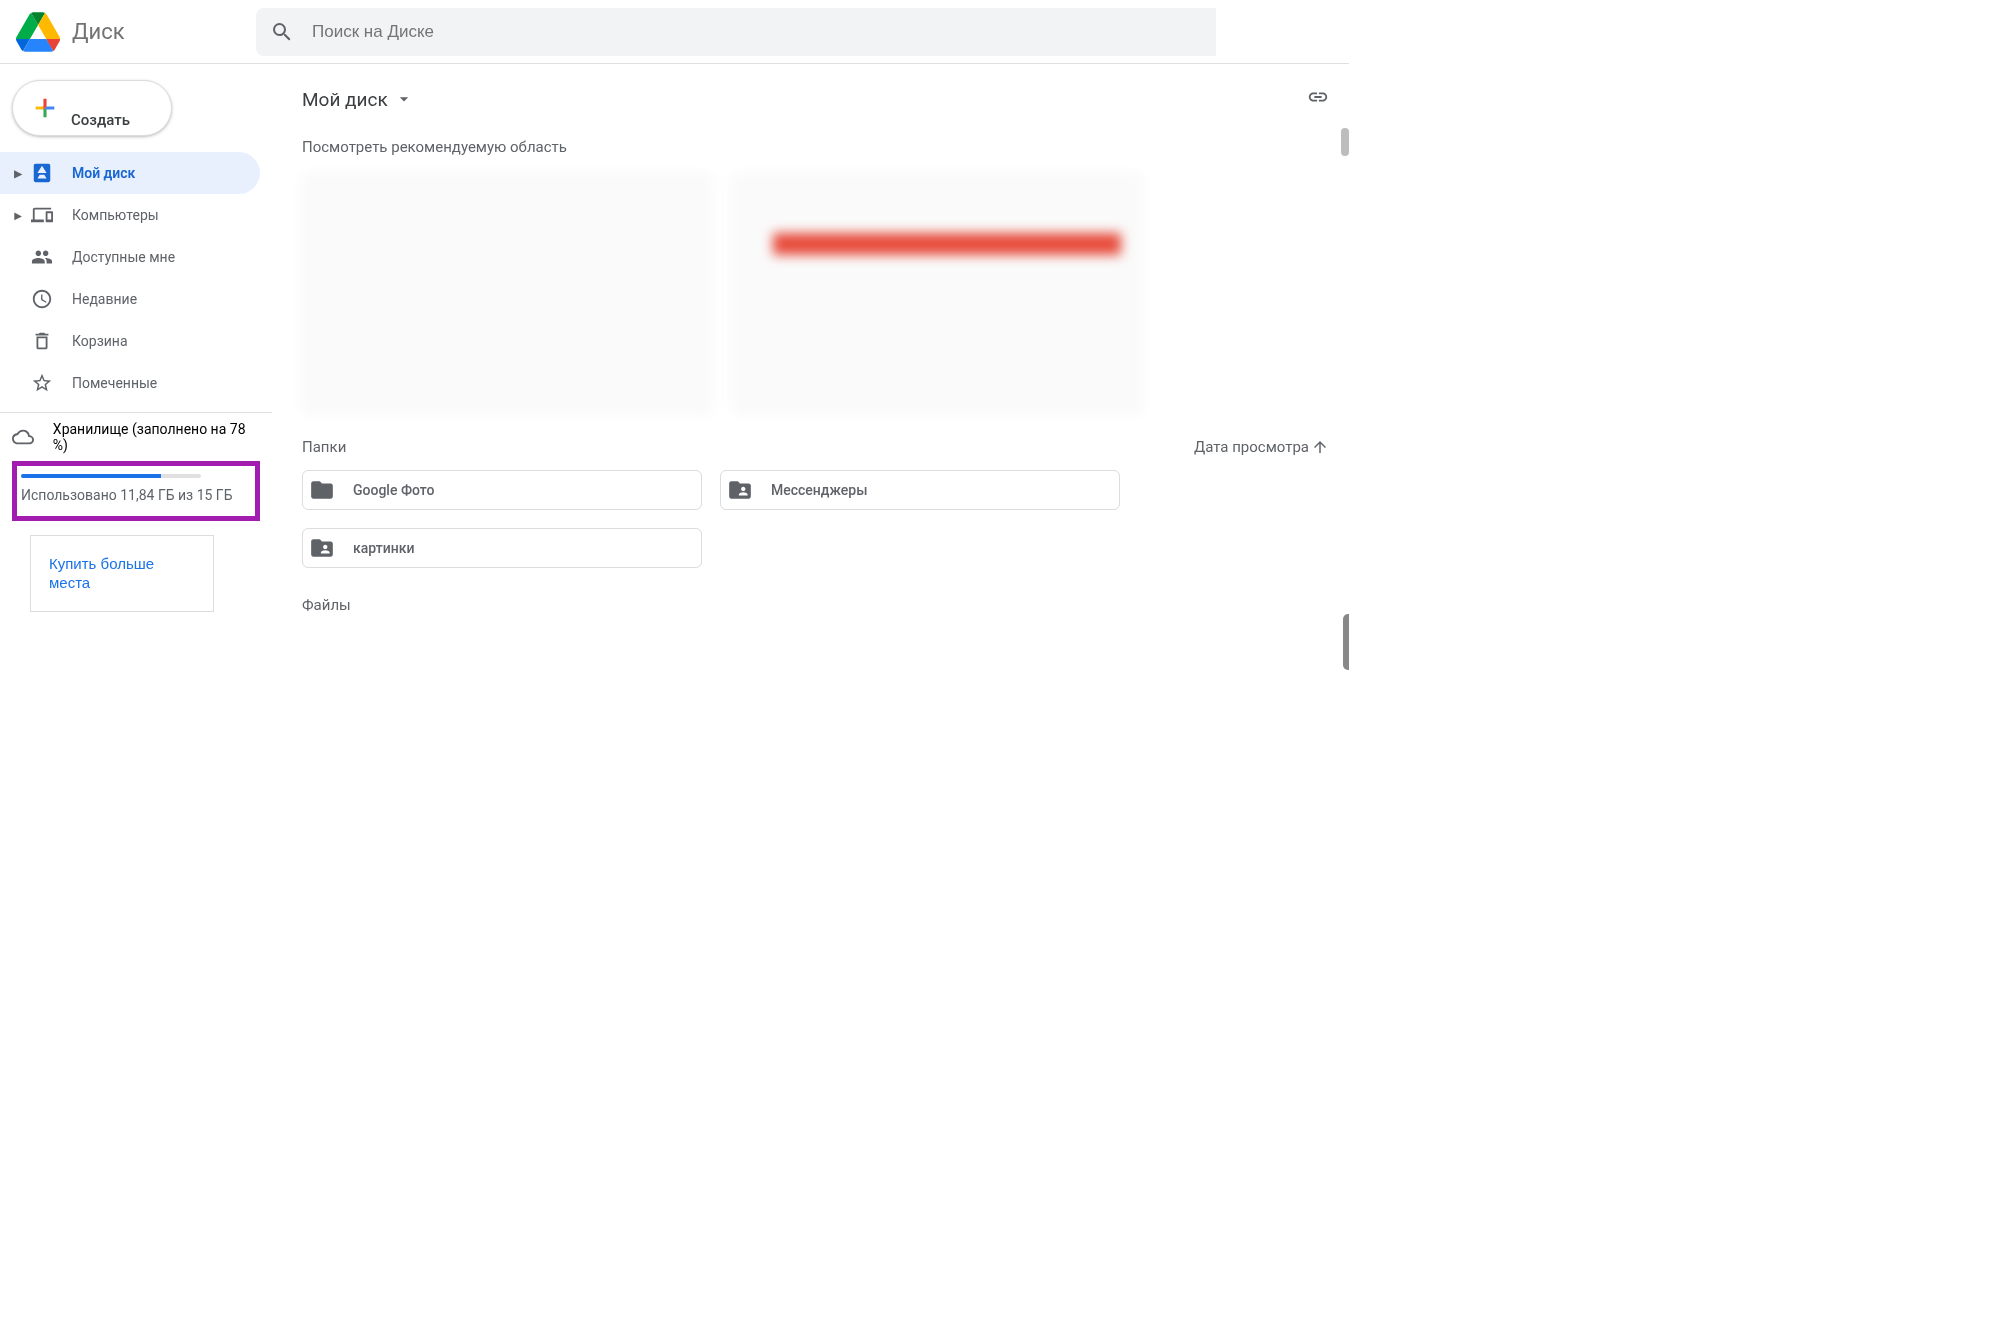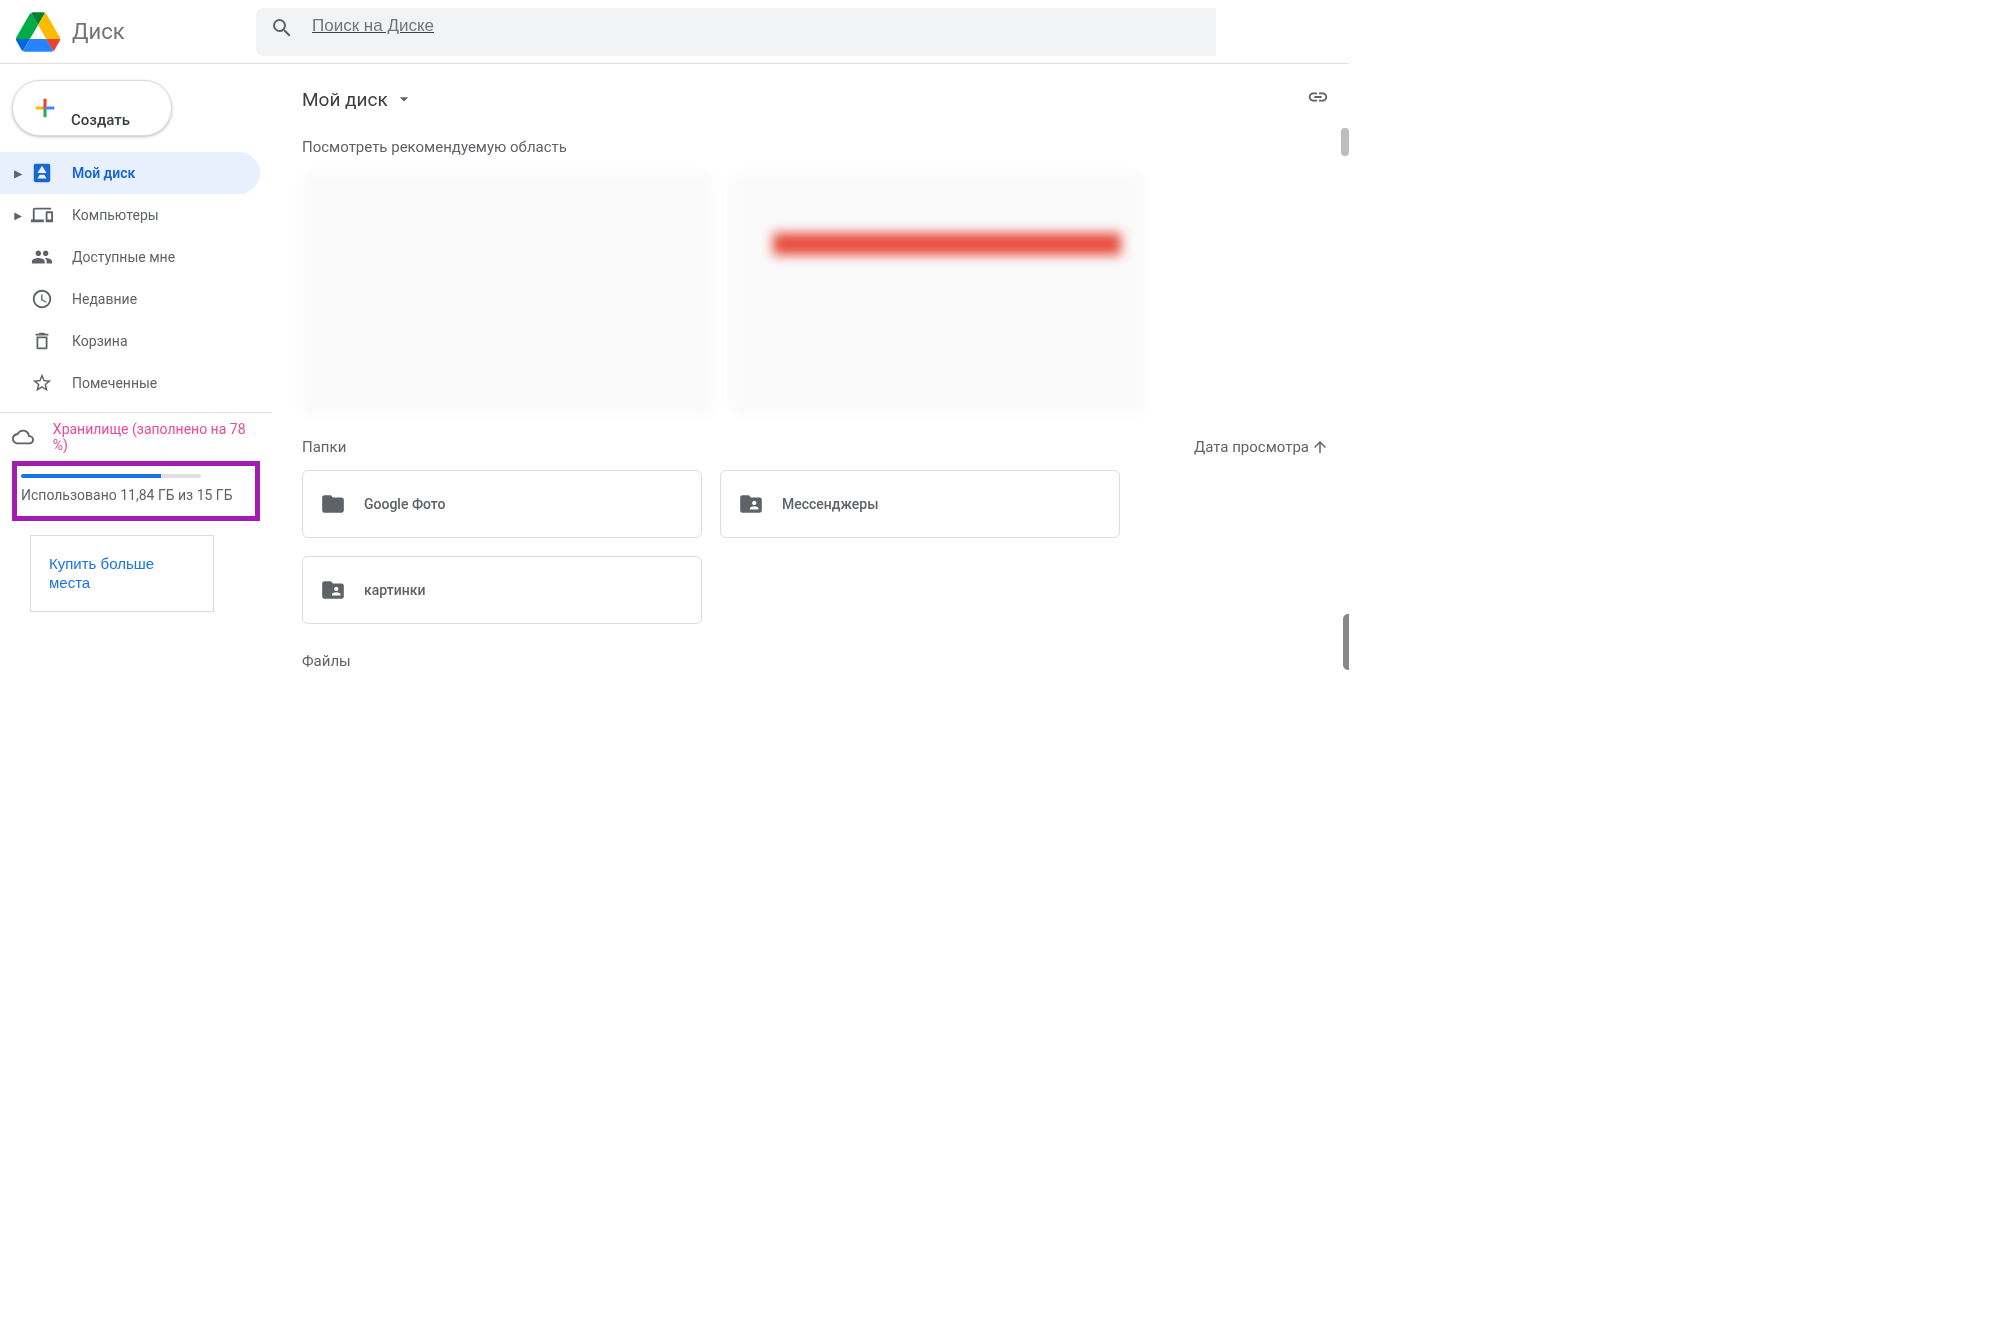--- a/index.html
+++ b/index.html
@@ -31,24 +31,23 @@
   .logo-text {
     font-size: 22px;
     color: #737373;
   }
   .search-bar {
     flex: 1;
     background: #f1f3f4;
     border-radius: 8px 0 0 8px;
     height: 48px;
     display: flex;
-    align-items: flex-start;
-    padding: 8px 14px;
+    align-items: center;
+    padding: 0 14px;
     max-width: 960px;
-    text-decoration: underline;
   }
   .search-bar svg { width: 24px; height: 24px; fill: #5f6368; }
   .search-input {
     border: none;
     background: transparent;
     font-size: 17px;
     margin-left: 18px;
     color: #5f6368;
     flex: 1;
     outline: none;
@@ -117,21 +116,21 @@
     border-top: 1px solid #e0e0e0;
     margin: 8px 0;
   }
   .storage-section {
     padding: 0 18px 0 30px;
   }
   .storage-header {
     display: flex;
     align-items: center;
     font-size: 14px;
-    color: #ec4899;
+    color: #000000;
     margin-bottom: 8px;
     margin-left: -18px;
   }
   .storage-header .nav-icon { width: 24px; margin-right: 18px; display:flex; justify-content:center; }
   .storage-header .nav-icon svg { width:22px; height:22px; fill:#5f6368; }
   .highlight-box {
     border: 5px solid #a21caf;
     padding: 8px 12px 10px 4px;
     margin-left: -18px;
     margin-right: -6px;
@@ -232,24 +231,24 @@
   .sort-control svg { width: 18px; height: 18px; fill: #5f6368; }
   .folder-grid {
     display: flex;
     flex-wrap: wrap;
     gap: 18px;
   }
   .folder-card {
     border: 1px solid #dadce0;
     border-radius: 6px;
     width: 400px;
-    height: 68px;
-    display: flex;
-    align-items: center;
-    padding: 0 17px;
+    height: 40px;
+    display: flex;
+    align-items: center;
+    padding: 0 6px;
     cursor: pointer;
     font-size: 14px;
     color: #5f6368;
     font-weight: 500;
   }
   .folder-card svg { width: 26px; height: 26px; fill: #5f6368; margin-right: 18px; }
   .right-scroll-indicator {
     position: absolute;
     right: 0;
     top: 64px;

